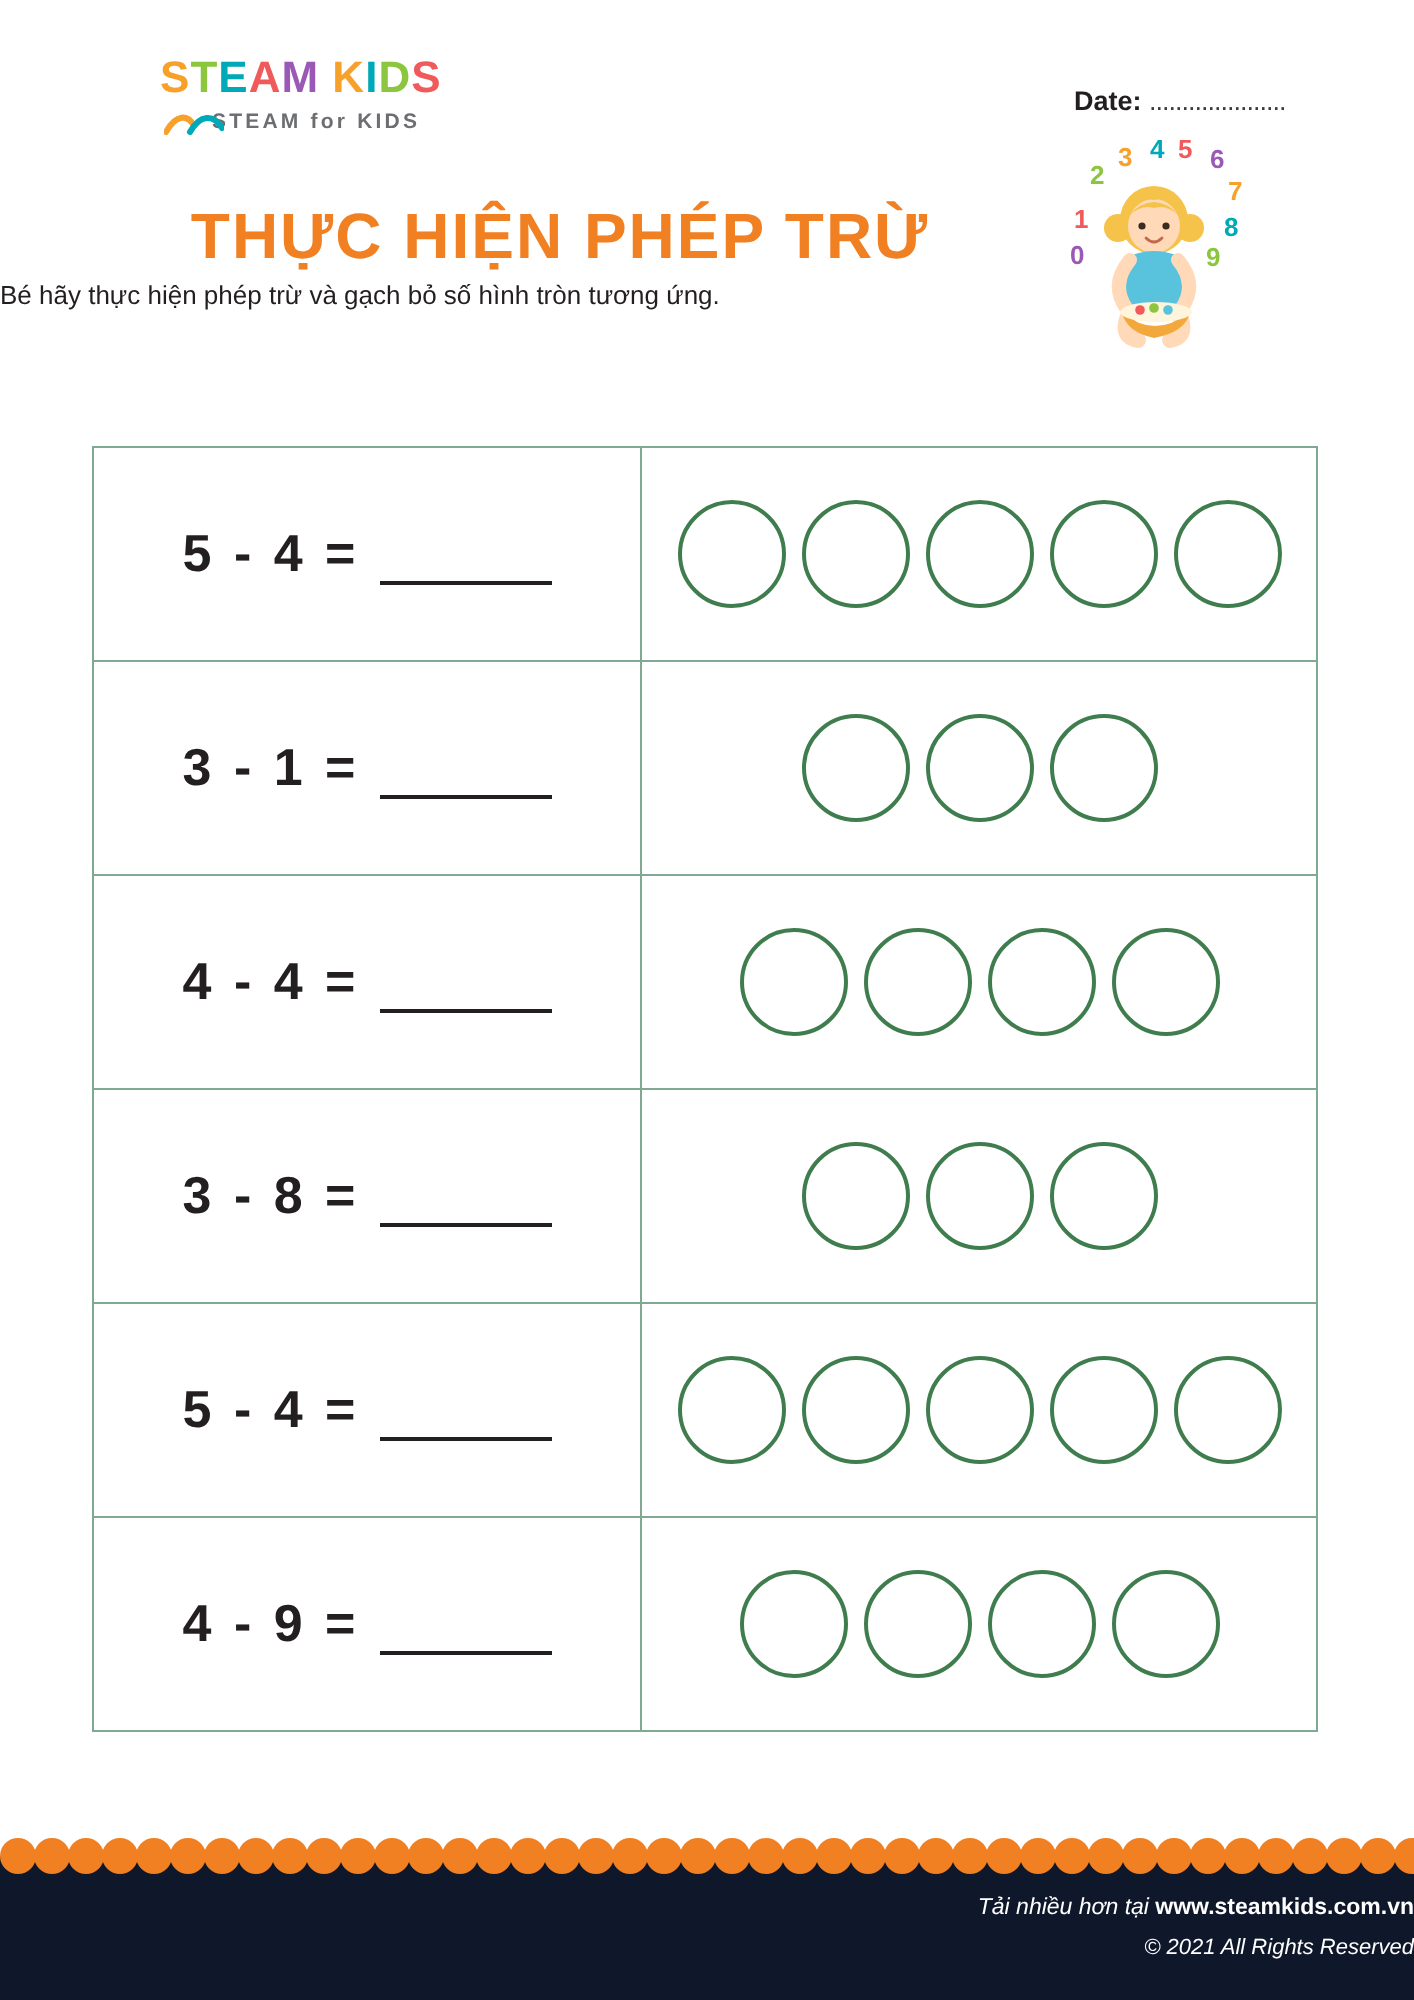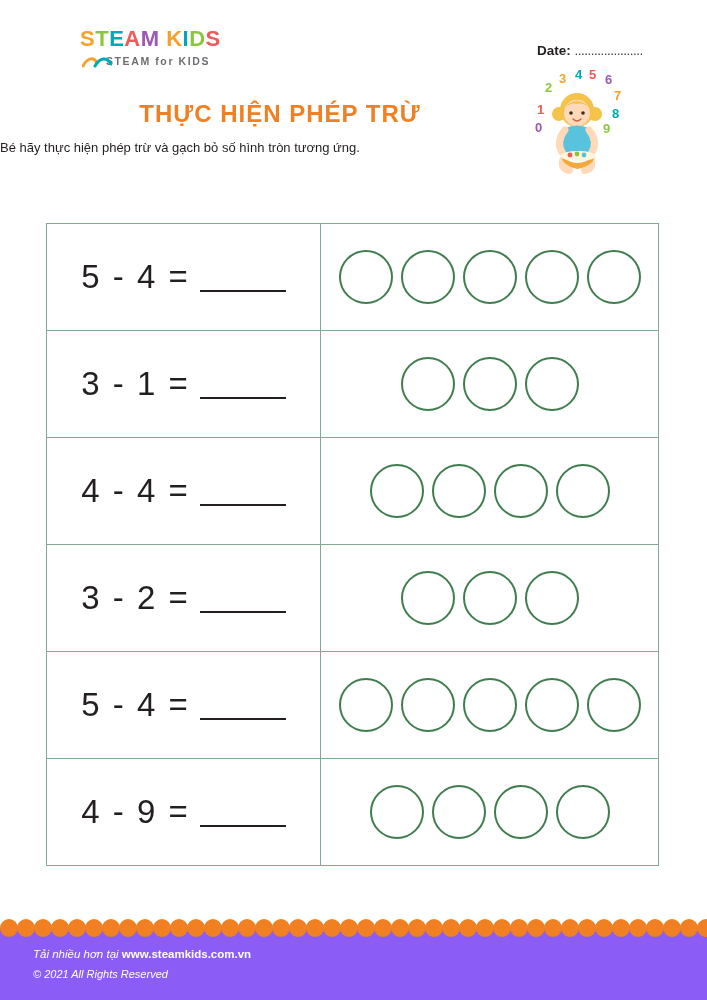--- a/index.html
+++ b/index.html
@@ -70,21 +70,21 @@
     letter-spacing: -0.5px;
     color: #3b3b3b;
   }
   
   .title {
     position: absolute;
     top: 100px;
     left: 0;
     width: 560px;
     text-align: center;
-    font-size: 24px;
+    font-size: 32px;
     font-weight: bold;
     color: #f08022;
     letter-spacing: 1px;
   }
   .subtitle {
     position: absolute;
     top: 140px;
     left: 0;
     width: 560px;
     text-align: left;
@@ -120,22 +120,22 @@
   }
   .eq {
     position: absolute;
     left: 0;
     right: 0;
     top: 50%;
     transform: translateY(-50%);
     display: flex;
     align-items: center;
     justify-content: center;
-    font-size: 33px;
-    font-weight: normal;
+    font-size: 26px;
+    font-weight: bold;
     color: #231f20;
     letter-spacing: 2px;
   }
   .eq .blank {
     display: inline-block;
     width: 86px;
     border-bottom: 2px solid #231f20;
     margin-left: 10px;
     position: relative;
     top: 14px;
@@ -153,24 +153,23 @@
     border: 2.2px solid #3f7d4e;
     border-radius: 50%;
   }
   
   .footer {
     position: absolute;
     left: 0;
     bottom: 0;
     width: 707px;
     height: 72px;
-    background: #8b5cf6;
+    background: #0f172a;
     color: #fff;
-    text-align: left;
-    padding-left: 33px;
+    text-align: right;
   }
   .scallop {
     position: absolute;
     top: -9px;
     left: 0;
     width: 707px;
     height: 10px;
     display: flex;
   }
   .scallop i {
@@ -305,21 +304,21 @@
         <div class="cell-right">
           <div class="circle" style="border-color: rgb(63, 125, 78);"></div>
           <div class="circle" style="border-color: rgb(63, 125, 78);"></div>
           <div class="circle" style="border-color: rgb(63, 125, 78);"></div>
           <div class="circle" style="border-color: rgb(63, 125, 78);"></div>
         </div>
       </div>
       <div class="row">
         <div class="cell-left">
           <div class="eq">
-            <span>3 - 2 =</span>
+            <span>3 - 8 =</span>
             <span class="blank"></span>
           </div>
         </div>
         <div class="cell-right">
           <div class="circle" style="border-color: rgb(63, 125, 78);"></div>
           <div class="circle" style="border-color: rgb(63, 125, 78);"></div>
           <div class="circle" style="border-color: rgb(63, 125, 78);"></div>
         </div>
       </div>
       <div class="row">

